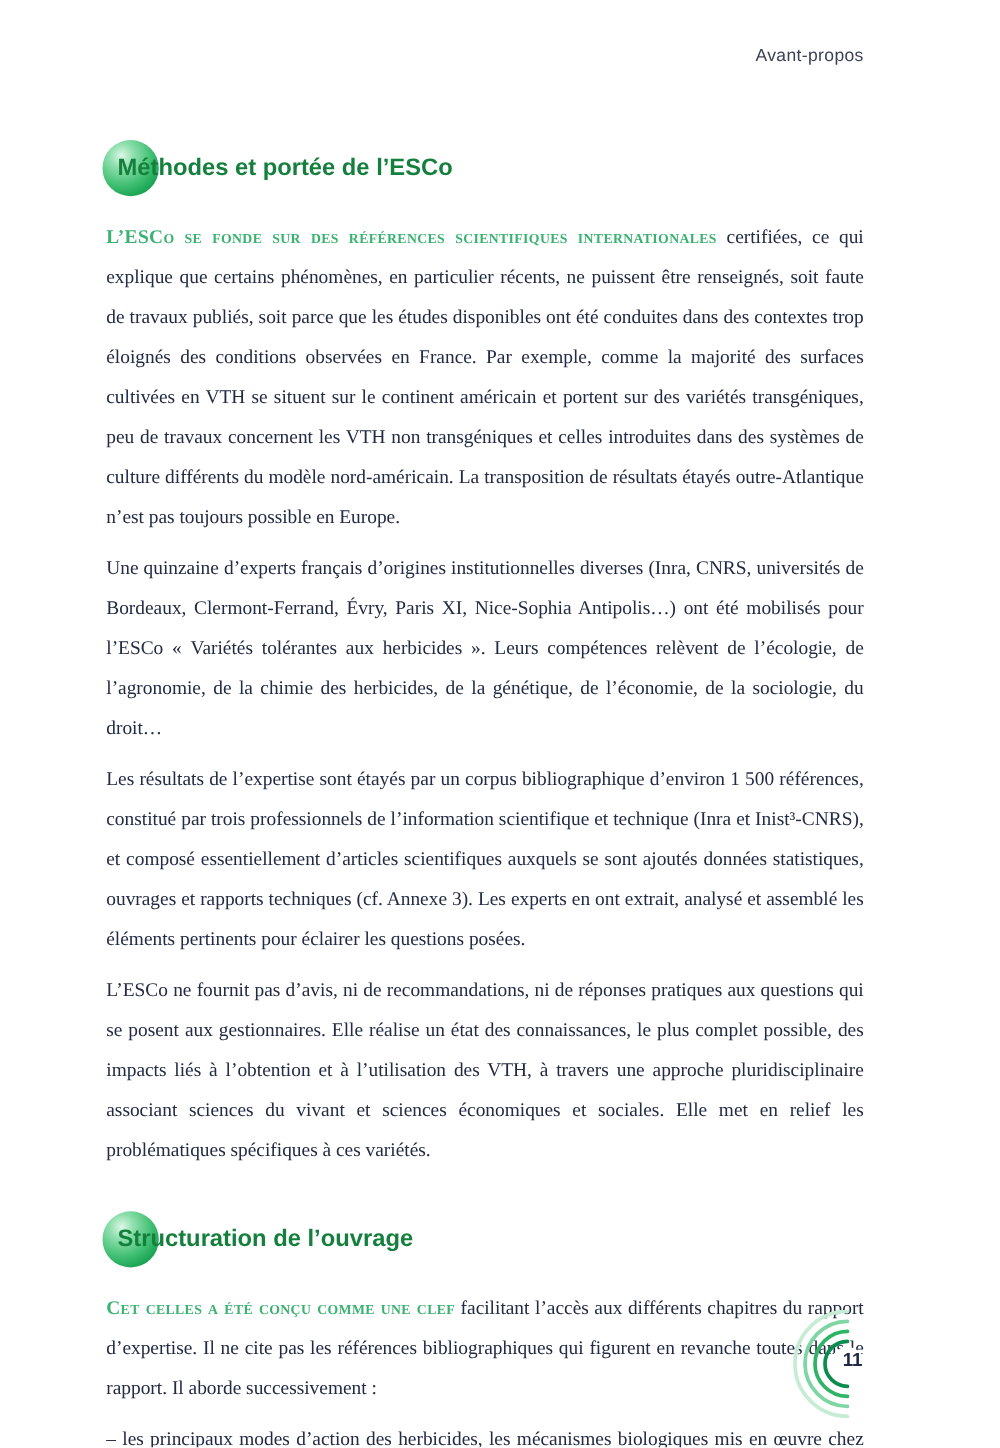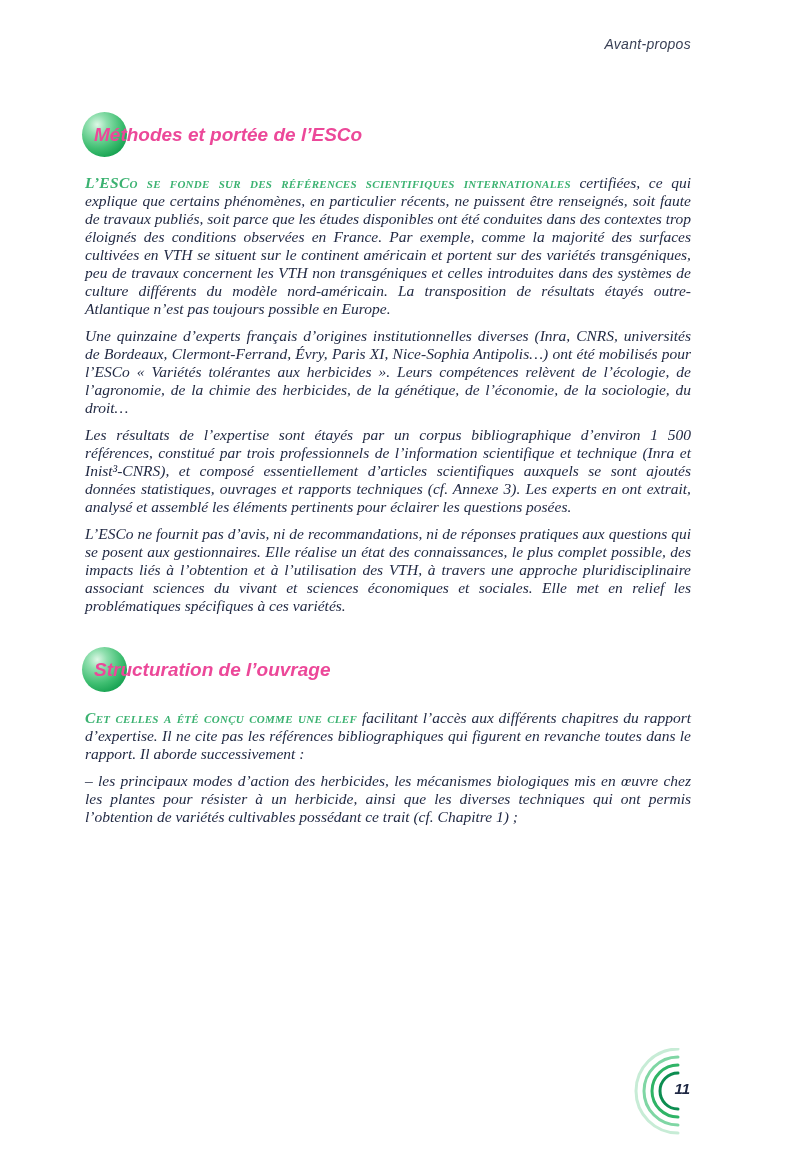--- a/index.html
+++ b/index.html
@@ -4,21 +4,20 @@
 <style>
   html, body { margin: 0; padding: 0; background: #ffffff; }
   .page {
     position: relative;
     width: 800px;
     height: 1158px;
     background: #ffffff;
     overflow: hidden;
     font-family: "Liberation Serif", serif;
     color: #222a44;
-    font-style: italic;
   }
   .running-header {
     position: absolute;
     top: 36px;
     right: 109px;
     font-family: "Liberation Sans", sans-serif;
     font-size: 14px;
     letter-spacing: 0.3px;
     color: #3a4156;
   }
@@ -46,28 +45,28 @@
   }
   .section-heading h2 {
     position: absolute;
     left: 9px;
     top: 0;
     margin: 0;
     line-height: 46px;
     font-family: "Liberation Sans", sans-serif;
     font-weight: 700;
     font-size: 19px;
-    color: #ec4899;
+    color: #15803d;
     white-space: nowrap;
     text-align: right;
   }
   .content p {
     margin: 0 0 9px 0;
     font-size: 15.5px;
-    line-height: 18px;
+    line-height: 32px;
     text-align: justify;
     hyphens: auto;
     -webkit-hyphens: auto;
   }
   .lead {
     font-variant: small-caps;
     font-weight: 600;
     letter-spacing: 0.3px;
     color: #3bb271;
   }

